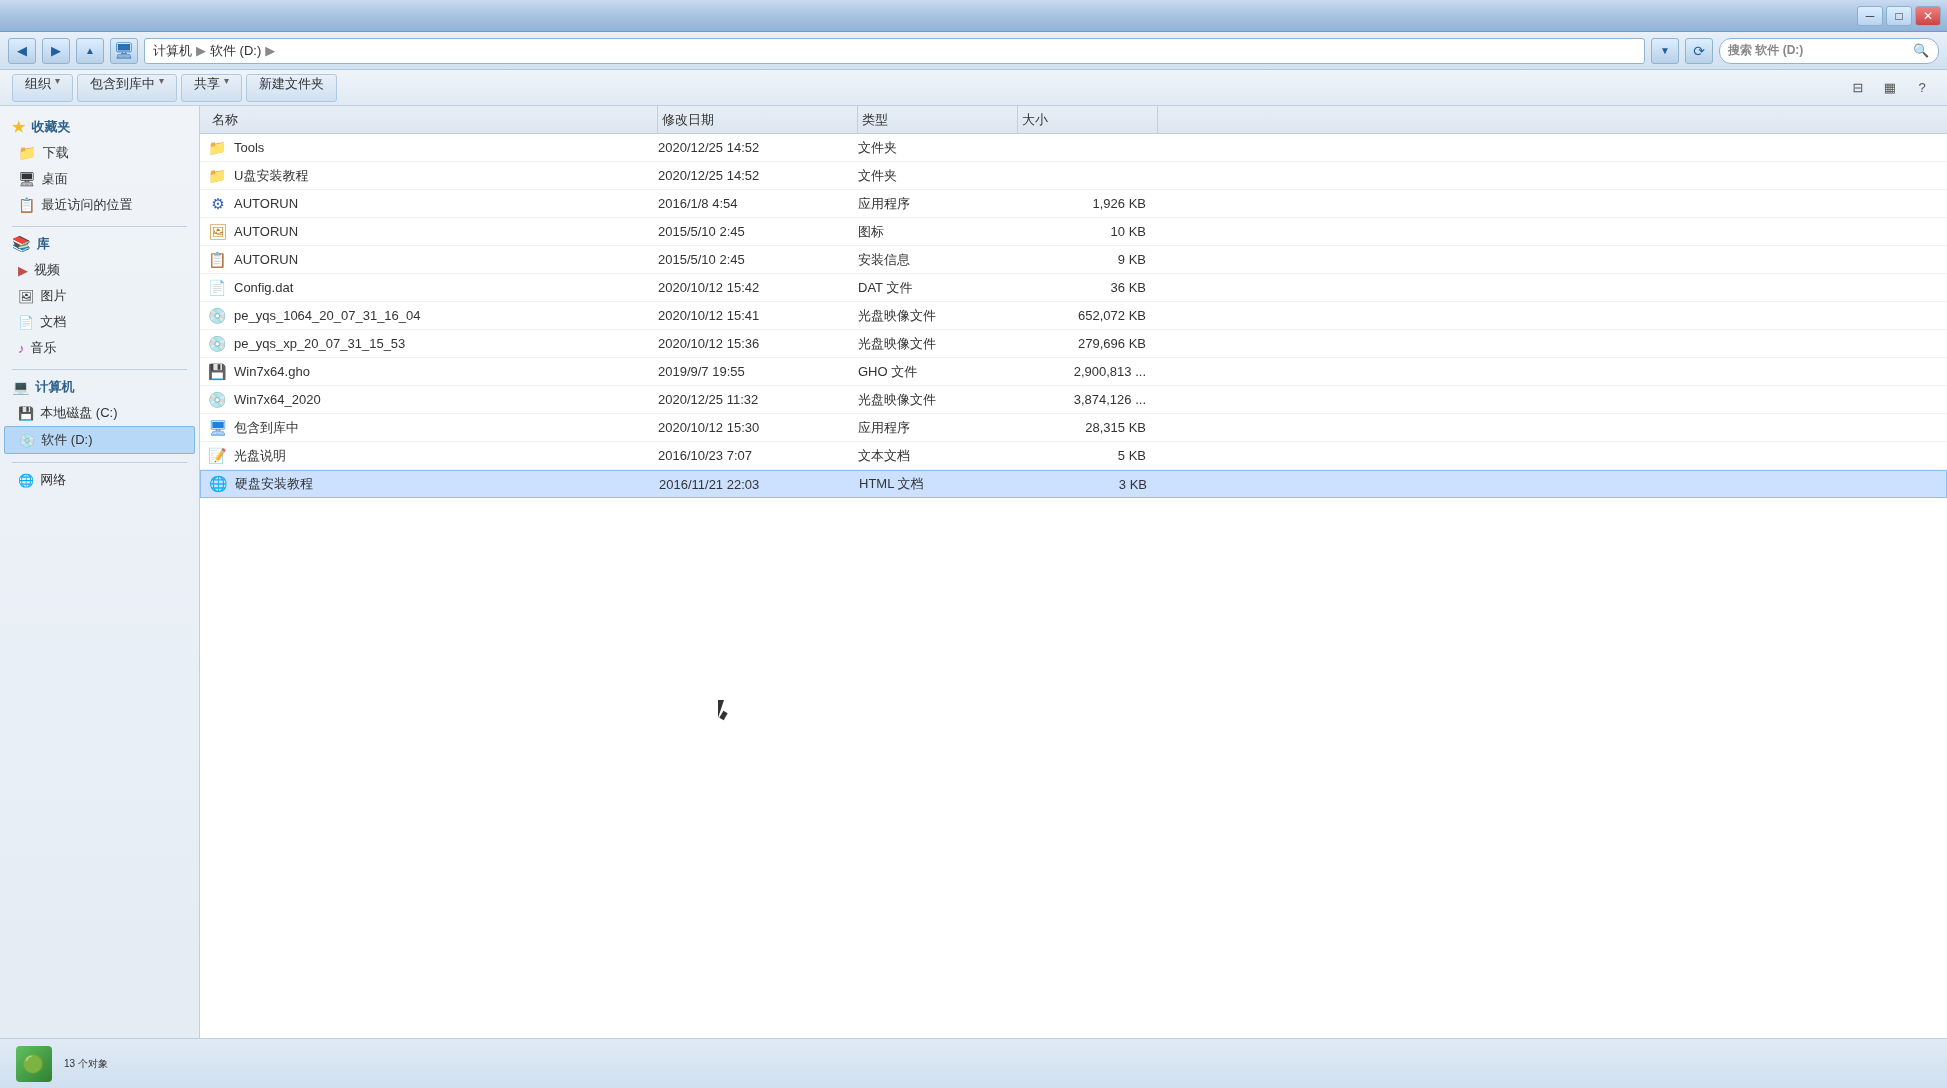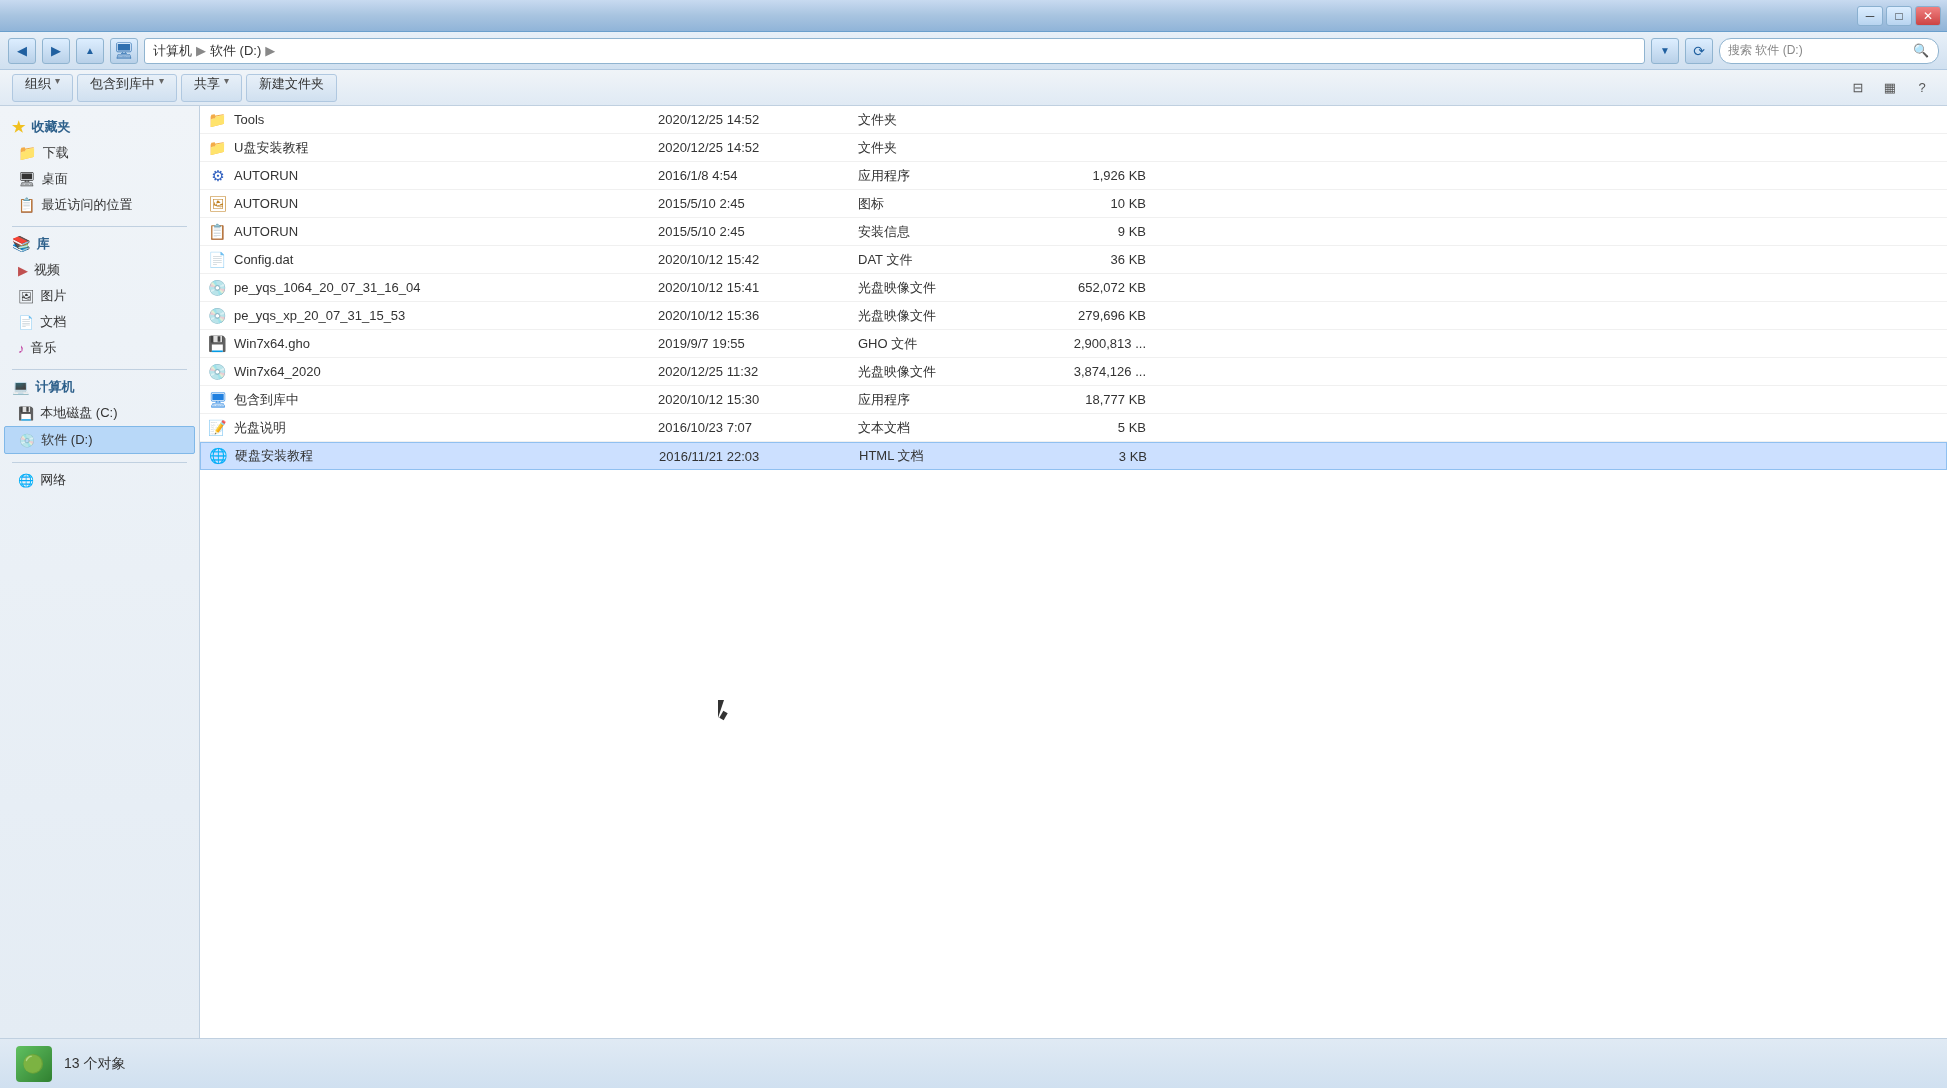--- a/index.html
+++ b/index.html
@@ -85,20 +85,21 @@
       height: 26px;
       border: 1px solid #90b4d0;
       border-radius: 12px;
       display: flex;
       align-items: center;
       background: white;
       padding: 0 8px;
       font-size: 12px;
       color: #888;
       gap: 4px;
+      font-weight: bold;
     }
     .refresh-btn {
       width: 28px;
       height: 26px;
       background: linear-gradient(to bottom, #ddeeff, #b8d0e8);
       border: 1px solid #90b4d0;
       border-radius: 3px;
       display: flex;
       align-items: center;
       justify-content: center;
@@ -294,21 +295,21 @@
       height: 36px;
       background: linear-gradient(135deg, #60c060, #308030);
       border-radius: 4px;
       display: flex;
       align-items: center;
       justify-content: center;
       font-size: 18px;
       color: white;
     }
     .statusbar-text {
-      font-size: 14px;
+      font-size: 10px;
       color: #333;
     }
 
     
     .cursor {
       position: absolute;
       width: 14px;
       height: 20px;
       pointer-events: none;
       z-index: 1000;
@@ -447,20 +448,26 @@
     <div class="sidebar-section">
       <div class="sidebar-item">
         <span style="font-size:13px;">🌐</span>
         <span>网络</span>
       </div>
     </div>
   </div>
 
   <div class="file-area">
 
+    <div class="col-headers">
+      <div class="col-header col-name">名称</div>
+      <div class="col-header col-date">修改日期</div>
+      <div class="col-header col-type">类型</div>
+      <div class="col-header col-size">大小</div>
+    </div>
 
     <div class="file-list" id="file-list">
     <div class="file-row">
     <div class="file-cell file-name-cell">
       <span class="file-icon" style="color:#e0a820">📁</span>
       <span>Tools</span>
     </div>
     <div class="file-cell file-date">2020/12/25 14:52</div>
     <div class="file-cell file-type">文件夹</div>
     <div class="file-cell file-size"></div>
@@ -546,21 +553,21 @@
     <div class="file-cell file-type">光盘映像文件</div>
     <div class="file-cell file-size">3,874,126 ...</div>
   </div>
         <div class="file-row">
     <div class="file-cell file-name-cell">
       <span class="file-icon" style="color:#2080e0">🖥</span>
       <span>包含到库中</span>
     </div>
     <div class="file-cell file-date">2020/10/12 15:30</div>
     <div class="file-cell file-type">应用程序</div>
-    <div class="file-cell file-size">18,777 KB</div>
+    <div class="file-cell file-size">28,315 KB</div>
   </div>
         <div class="file-row">
     <div class="file-cell file-name-cell">
       <span class="file-icon" style="color:#4060a0">📝</span>
       <span>光盘说明</span>
     </div>
     <div class="file-cell file-date">2016/10/23 7:07</div>
     <div class="file-cell file-type">文本文档</div>
     <div class="file-cell file-size">5 KB</div>
   </div>

